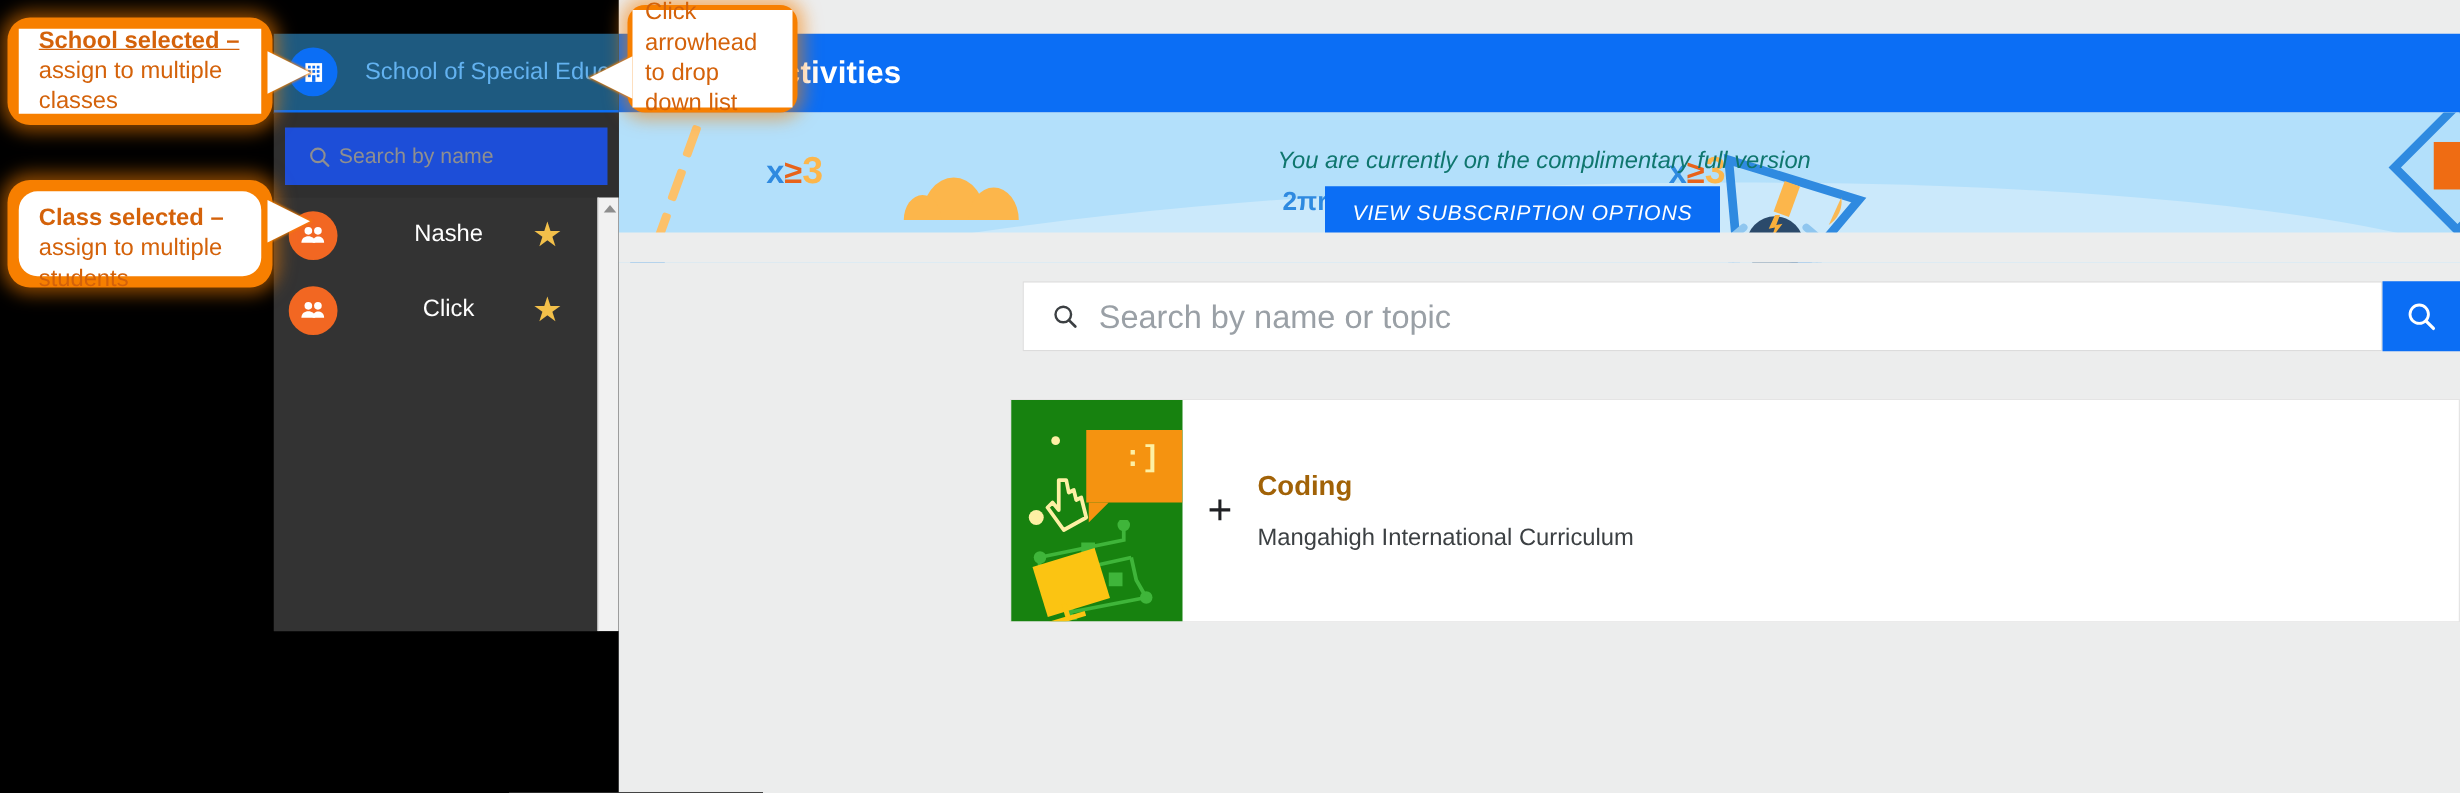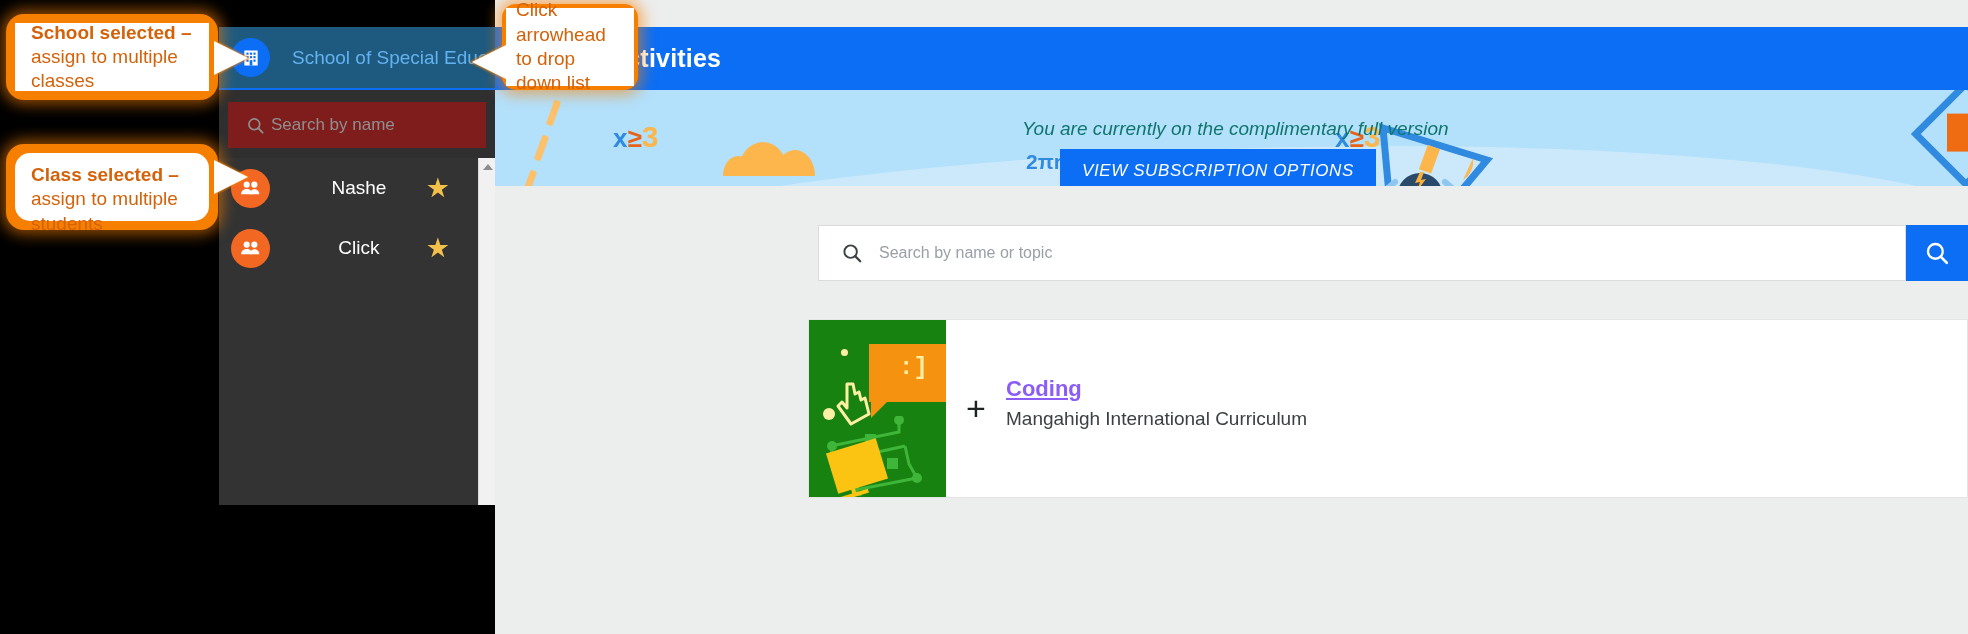--- a/index.html
+++ b/index.html
@@ -168,21 +168,21 @@
     border: 1px solid #dcdcdc;
     display: flex;
     align-items: center;
     padding-left: 22px;
     box-sizing: border-box;
   }
   #search-input {
     border: none;
     outline: none;
     flex: 1;
-    font-size: 16px;
+    font-size: 26px;
     color: #3c4043;
     background: transparent;
     margin-left: 14px;
     font-family: "Liberation Sans", sans-serif;
   }
   #search-input::placeholder { color: #9aa0a6; }
   #search-submit {
     width: 62px;
     background: #0b6ef5;
     border: none;
@@ -216,23 +216,22 @@
     justify-content: center;
     font-size: 34px;
     color: #202124;
     font-weight: 300;
     flex: none;
   }
   #card-text { padding-top: 56px; }
   #card-title {
     font-size: 22px;
     font-weight: bold;
-    color: #8b5cf6;
-    margin-bottom: 6px;
-    text-decoration: underline;
+    color: #a16207;
+    margin-bottom: 18px;
   }
   #card-sub {
     font-size: 19px;
     color: #3c4043;
   }
 
   
   .dot { position: absolute; border-radius: 50%; background: #fdf0a4; }
   #bubble {
     position: absolute;
@@ -282,21 +281,21 @@
     position: absolute;
     left: 219px; top: 90px;
     width: 276px; height: 415px;
     background: #2f2f2f;
     overflow: hidden;
   }
   #dd-searchwrap {
     position: absolute;
     left: 9px; top: 12px;
     width: 258px; height: 46px;
-    background: #7f1d1d;
+    background: #1d4ed8;
     display: flex;
     align-items: center;
     padding-left: 18px;
     box-sizing: border-box;
   }
   #dd-search-input {
     background: transparent;
     border: none;
     outline: none;
     color: #dadada;
@@ -632,21 +631,21 @@
     </div>
 
     <div id="dd-scrollbar">
       <div id="dd-scroll-arrow"></div>
       <div id="dd-scroll-thumb"></div>
     </div>
   </div>
 
   <div class="callout" id="callout-school">
     <div class="inner">
-      <span style="font-weight:bold;">School selected –</span>
+      <span style="font-weight:bold;text-decoration:underline;">School selected –</span>
       <span>assign to multiple classes</span>
     </div>
   </div>
   <div class="tail tail-right" style="left:214px; top:41px;"></div>
 
   <div class="callout" id="callout-class">
     <div class="inner" style="display:block;border-radius:15px;">
       <span style="font-weight:bold;">Class selected –</span><span> assign to multiple students</span>
     </div>
   </div>

